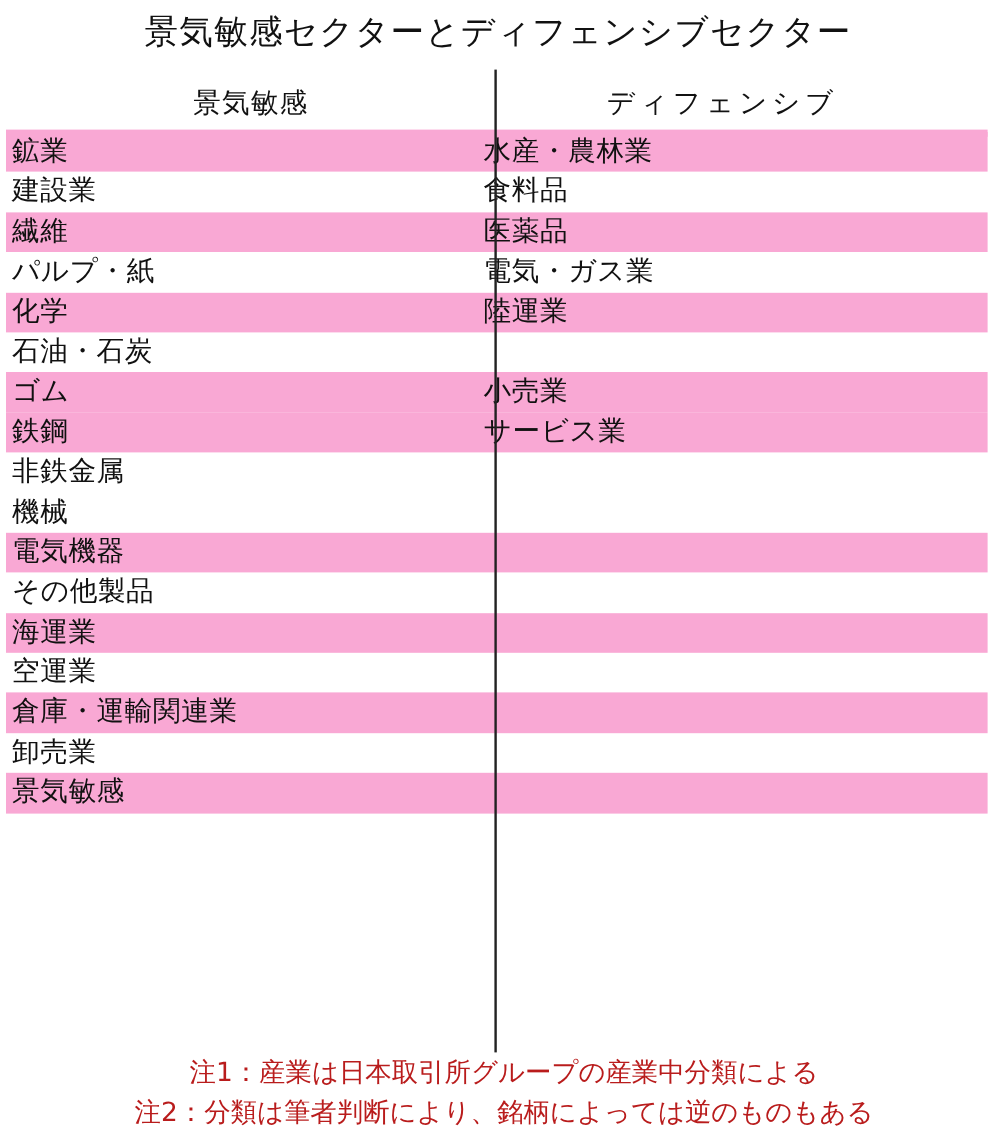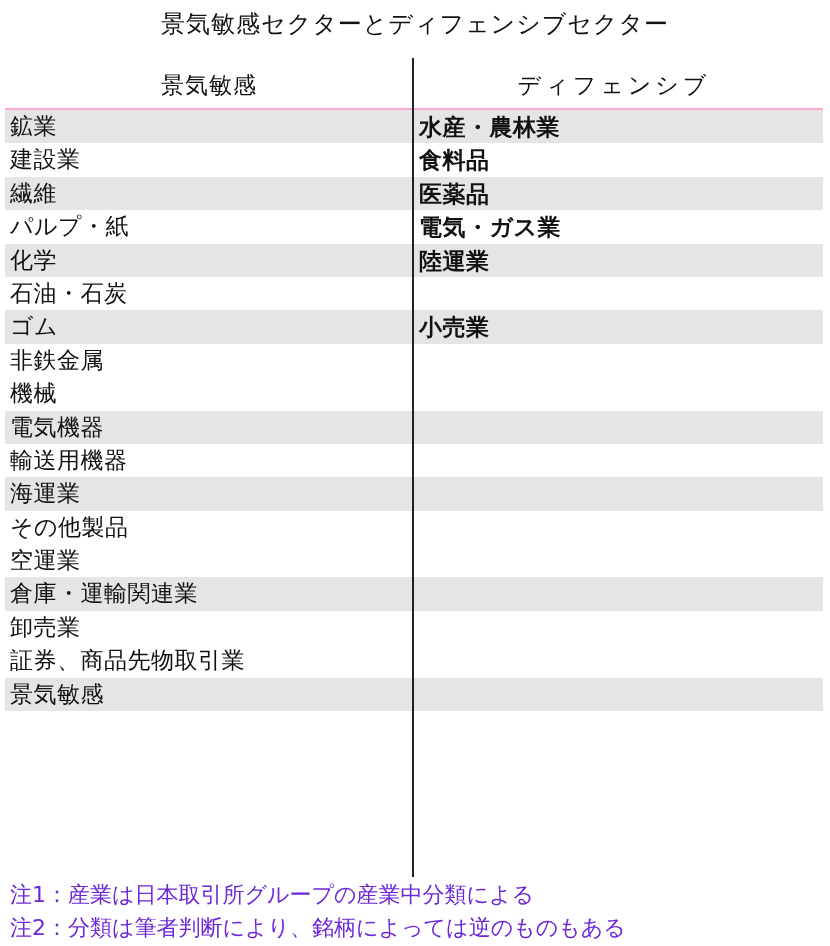--- a/index.html
+++ b/index.html
@@ -5,52 +5,52 @@
     html, body { margin: 0; padding: 0; background: #ffffff; }
     body {
       width: 830px; height: 946px; position: relative; overflow: hidden;
       font-family: "DejaVu Serif", "Liberation Serif", serif;
       color: #111111;
     }
     .title {
       position: absolute; left: 0; top: 8px; width: 830px;
       text-align: center;
       font-family: "DejaVu Sans", "Liberation Sans", sans-serif;
-      font-size: 24px; letter-spacing: 1px; color: #111;
+      font-size: 28px; letter-spacing: 1px; color: #111;
     }
     .header {
       position: absolute; left: 5px; top: 58px; width: 818px; height: 50px;
       border-bottom: 6px solid #f9a8d4;
     }
     .header .hcell {
       position: absolute; top: 12px; text-align: center;
       font-family: "DejaVu Sans", "Liberation Sans", sans-serif;
       font-size: 23px; letter-spacing: 1px;
     }
     .header .hleft { left: 0; width: 408px; }
-    .header .hright { left: 404px; width: 410px; letter-spacing: 4px; }
+    .header .hright { left: 392px; width: 410px; letter-spacing: 4px; }
     .divider {
       position: absolute; left: 412px; top: 58px; width: 2px; height: 819px;
       background: #222; z-index: 2;
     }
     .rows { position: absolute; left: 5px; top: 110px; width: 818px; }
     .row {
       position: relative; height: 33.4px; width: 818px;
     }
-    .row.green { background: #e5e5e5; }
+    .row.green { background: #f9a8d4; }
     .cell {
       position: absolute; top: 0; height: 33.4px; line-height: 33.4px;
       font-size: 23px; white-space: nowrap; letter-spacing: 0.5px;
     }
     .cell.left { left: 5px; }
-    .cell.right { left: 414px; font-weight: bold; }
+    .cell.right { left: 398px; }
     .notes {
       position: absolute; left: 10px; top: 878px; width: 820px;
       font-family: "DejaVu Sans", "Liberation Sans", sans-serif;
-      font-size: 22px; line-height: 33px; color: #6d28d9;
+      font-size: 22px; line-height: 33px; color: #b91c1c; text-align: center;
     }
   </style>
 </head>
 <body>
 
 <div class="title">景気敏感セクターとディフェンシブセクター</div>
 
 <div class="header">
   <div class="hcell hleft">景気敏感</div>
   <div class="hcell hright">ディフェンシブ</div>
@@ -79,60 +79,56 @@
       <span class="cell left">化学</span>
       <span class="cell right">陸運業</span>
     </div>
   <div class="row">
       <span class="cell left">石油・石炭</span>
     </div>
   <div class="row green">
       <span class="cell left">ゴム</span>
       <span class="cell right">小売業</span>
     </div>
+  <div class="row green">
+      <span class="cell left">鉄鋼</span>
+      <span class="cell right">サービス業</span>
+    </div>
   <div class="row">
       <span class="cell left">非鉄金属</span>
       <span class="cell right"></span>
     </div>
   <div class="row">
       <span class="cell left">機械</span>
       <span class="cell right"></span>
     </div>
   <div class="row green">
       <span class="cell left">電気機器</span>
       <span class="cell right"></span>
     </div>
   <div class="row">
-      <span class="cell left">輸送用機器</span>
+      <span class="cell left">その他製品</span>
       <span class="cell right"></span>
     </div>
   <div class="row green">
       <span class="cell left">海運業</span>
-      <span class="cell right"></span>
-    </div>
-  <div class="row">
-      <span class="cell left">その他製品</span>
       <span class="cell right"></span>
     </div>
   <div class="row">
       <span class="cell left">空運業</span>
       <span class="cell right"></span>
     </div>
   <div class="row green">
       <span class="cell left">倉庫・運輸関連業</span>
       <span class="cell right"></span>
     </div>
   <div class="row">
       <span class="cell left">卸売業</span>
       <span class="cell right"></span>
     </div>
-  <div class="row">
-      <span class="cell left">証券、商品先物取引業</span>
-      <span class="cell right"></span>
-    </div>
   <div class="row green">
       <span class="cell left">景気敏感</span>
       <span class="cell right"></span>
     </div>
 </div>
 
 <div class="notes">
   <div>注1：産業は日本取引所グループの産業中分類による</div>
   <div>注2：分類は筆者判断により、銘柄によっては逆のものもある</div>
 </div>

